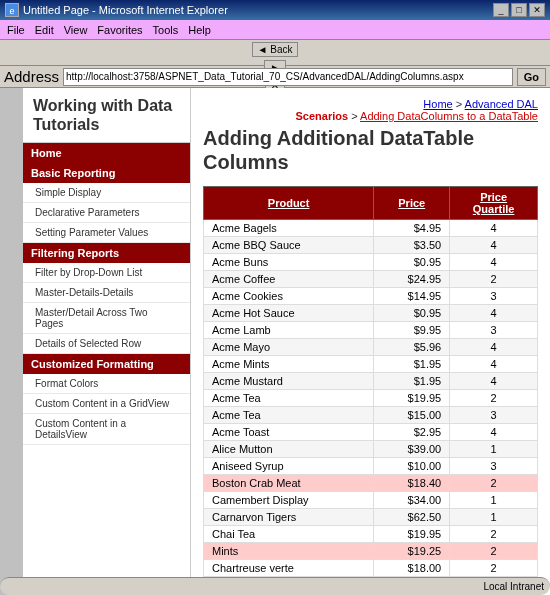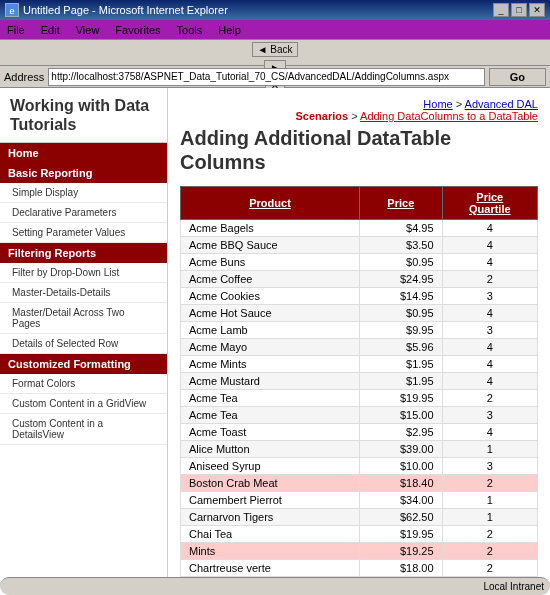--- a/index.html
+++ b/index.html
@@ -50,25 +50,25 @@
       border: 1px solid #888;
       font-size: 9px;
       text-align: center;
       line-height: 12px;
       cursor: pointer;
       color: #000;
     }
 
     
     .menu-bar {
-      background: #a21caf;
+      background: #f0abfc;
       border-bottom: 1px solid #888;
       padding: 2px 4px;
       display: flex;
-      gap: 10px;
+      gap: 4px;
       font-size: 11px;
       height: 20px;
       align-items: center;
     }
     .menu-item {
       cursor: pointer;
       padding: 1px 3px;
     }
 
     
@@ -102,46 +102,47 @@
       background: #d4d0c8;
       border-bottom: 1px solid #888;
       padding: 2px 4px;
       display: flex;
       align-items: center;
       gap: 4px;
       height: 22px;
       font-size: 11px;
     }
     .address-label {
-      font-size: 11px;
+      font-size: 15px;
       color: #000;
     }
     .address-input {
       flex: 1;
       border: 1px solid #888;
       background: white;
       height: 18px;
       font-size: 10px;
       padding: 0 2px;
     }
     .go-btn {
       background: #d4d0c8;
       border: 1px solid #888;
-      padding: 1px 20px;
+      padding: 1px 6px;
       font-size: 11px;
       cursor: pointer;
       height: 18px;
       font-weight: bold;
     }
 
     
     .content-area {
       display: flex;
       height: calc(595px - 88px);
       background: #e5e5e5;
+      margin-left: 23px;
     }
 
     
     .sidebar {
       width: 168px;
       min-width: 168px;
       background: white;
       border-right: 1px solid #ccc;
       overflow-y: auto;
       overflow-x: hidden;
@@ -431,21 +432,21 @@
             <td>Aniseed Syrup</td>
             <td class="price">$10.00</td>
             <td class="quartile">3</td>
           </tr>
           <tr class="highlight-row">
             <td>Boston Crab Meat</td>
             <td class="price">$18.40</td>
             <td class="quartile">2</td>
           </tr>
           <tr>
-            <td>Camembert Pierrot</td>
+            <td>Camembert Display</td>
             <td class="price">$34.00</td>
             <td class="quartile">1</td>
           </tr>
           <tr>
             <td>Carnarvon Tigers</td>
             <td class="price">$62.50</td>
             <td class="quartile">1</td>
           </tr>
           <tr>
             <td>Chai Tea</td>

